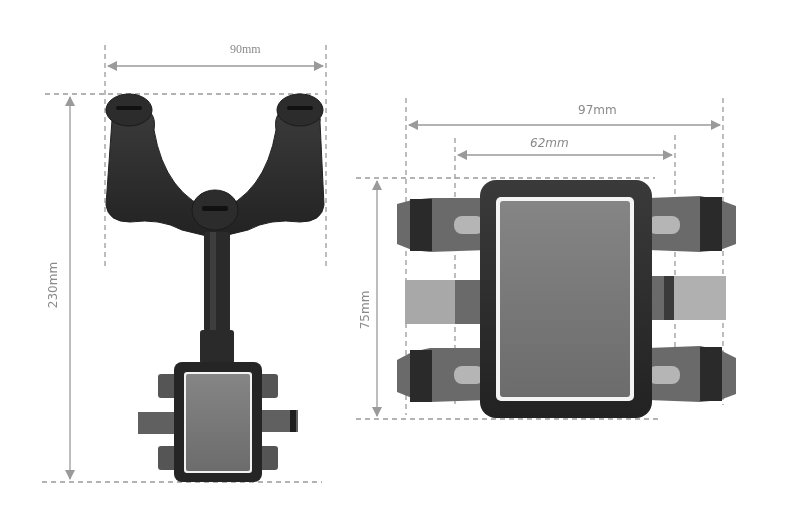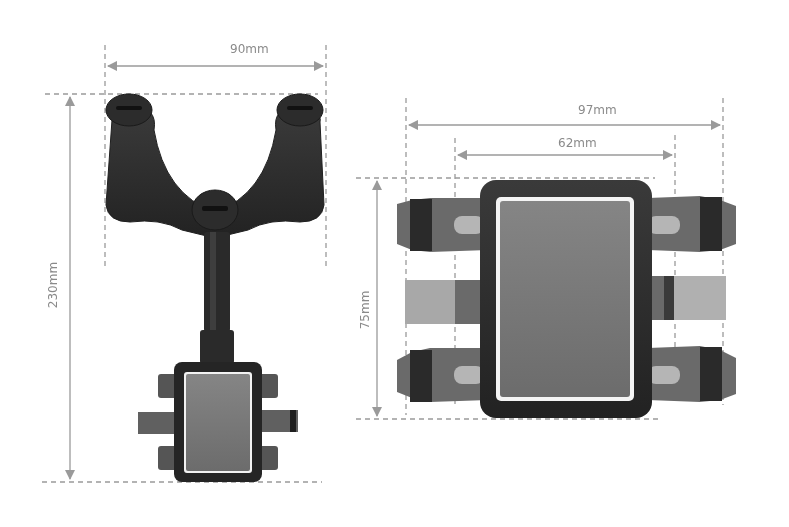--- a/index.html
+++ b/index.html
@@ -115,19 +115,19 @@
       <rect x="700" y="347" width="22" height="54" fill="#2a2a2a"></rect>
       <rect x="648" y="366" width="32" height="18" rx="8" fill="#b5b5b5"></rect>
 
       <rect x="480" y="180" width="172" height="238" rx="16" fill="url(#bodyGrad)"></rect>
       <rect x="496" y="197" width="138" height="204" rx="5" fill="#f4f4f4"></rect>
       <rect x="500" y="201" width="130" height="196" rx="3" fill="url(#screenGrad)"></rect>
     </g>
   </svg>
 
   
-  <span class="lbl" style="left:230px; top:42px;">90mm</span>
+  <span class="lbl" style="left:230px; top:42px;font-family:Liberation Serif, serif;">90mm</span>
   <span class="vlbl" style="left:30px; top:278px;">230mm</span>
 
   <span class="lbl" style="left:578px; top:103px;">97mm</span>
-  <span class="lbl" style="left:558px; top:136px;">62mm</span>
+  <span class="lbl" style="left:530px; top:136px;font-style:italic;">62mm</span>
   <span class="vlbl" style="left:346px; top:303px;">75mm</span>
 </div>
 
 </body></html>

